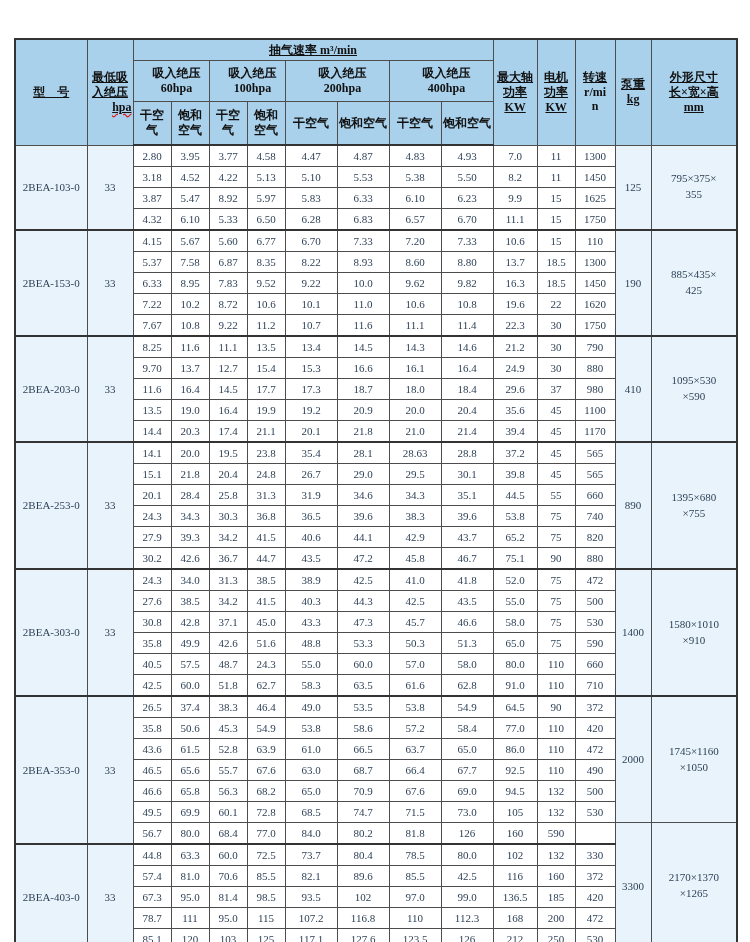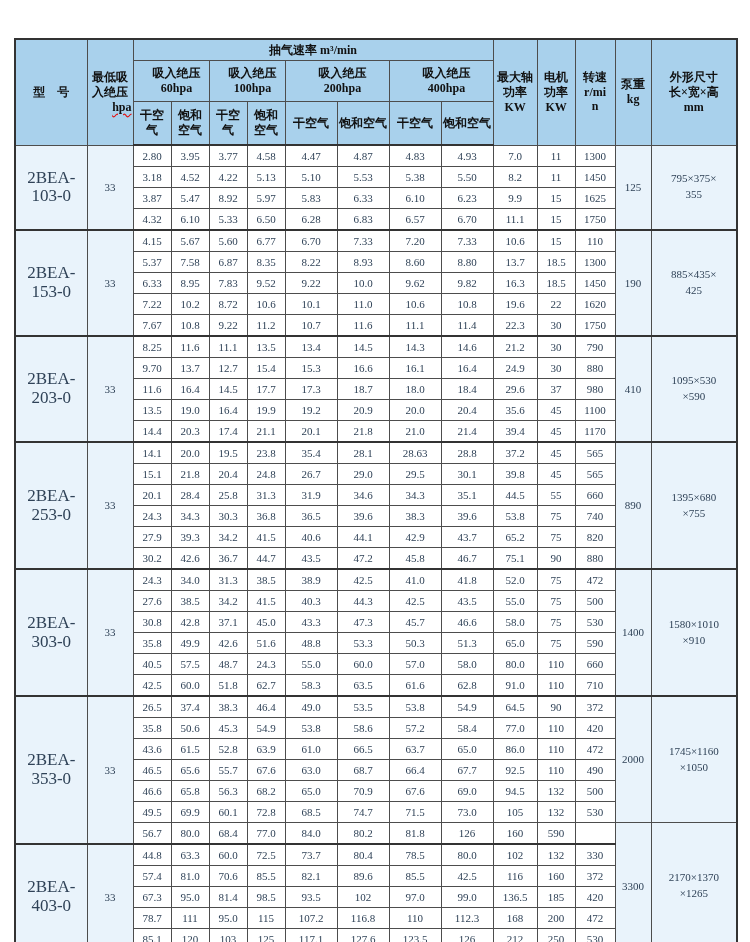--- a/index.html
+++ b/index.html
@@ -10,25 +10,25 @@
   table.spec th, table.spec td{border:1px solid #4d4d4d;text-align:center;vertical-align:middle;
     overflow:hidden;padding:0 1px;}
   table.spec{border:2px solid #333333;}
   thead th{background:#a9d1ec;color:#111111;font-size:12px;font-weight:bold;line-height:1.25;padding:1px 2px;}
   thead tr:last-child th{border-bottom:2px solid #333333;}
   thead .line{display:block;}
   .red-u{text-decoration:underline wavy #e01010;text-underline-offset:2px;text-align:right;}
   .brk{display:inline-block;width:27px;word-break:break-all;line-height:1.2;}
   tbody td{height:20px;font-size:11px;color:#2f4257;background:#ffffff;line-height:1.1;}
   tbody td.merged{background:#e9f3fb;font-size:11px;}
-  tbody td.model-cell{font-size:17px;letter-spacing:0;}
+  tbody td.model-cell{font-size:11px;letter-spacing:0;}
   tbody td.dims-cell .line{display:block;line-height:1.45;}
   tr.group-start > td{border-top:2px solid #333333;}
   td.wb-start{border-top:2px solid #333333;}
-  tr.hdr-row1 th{height:20px;}
+  tr.hdr-row1 th{height:20px;text-decoration:underline;}
   tr.hdr-row2 th{height:40px;padding-left:12px;}
   tr.hdr-row3 th{height:42px;}
 </style>
 </head>
 <body>
 
 <div class="page">
   <table class="spec">
     <colgroup>
       <col style="width:72px">

